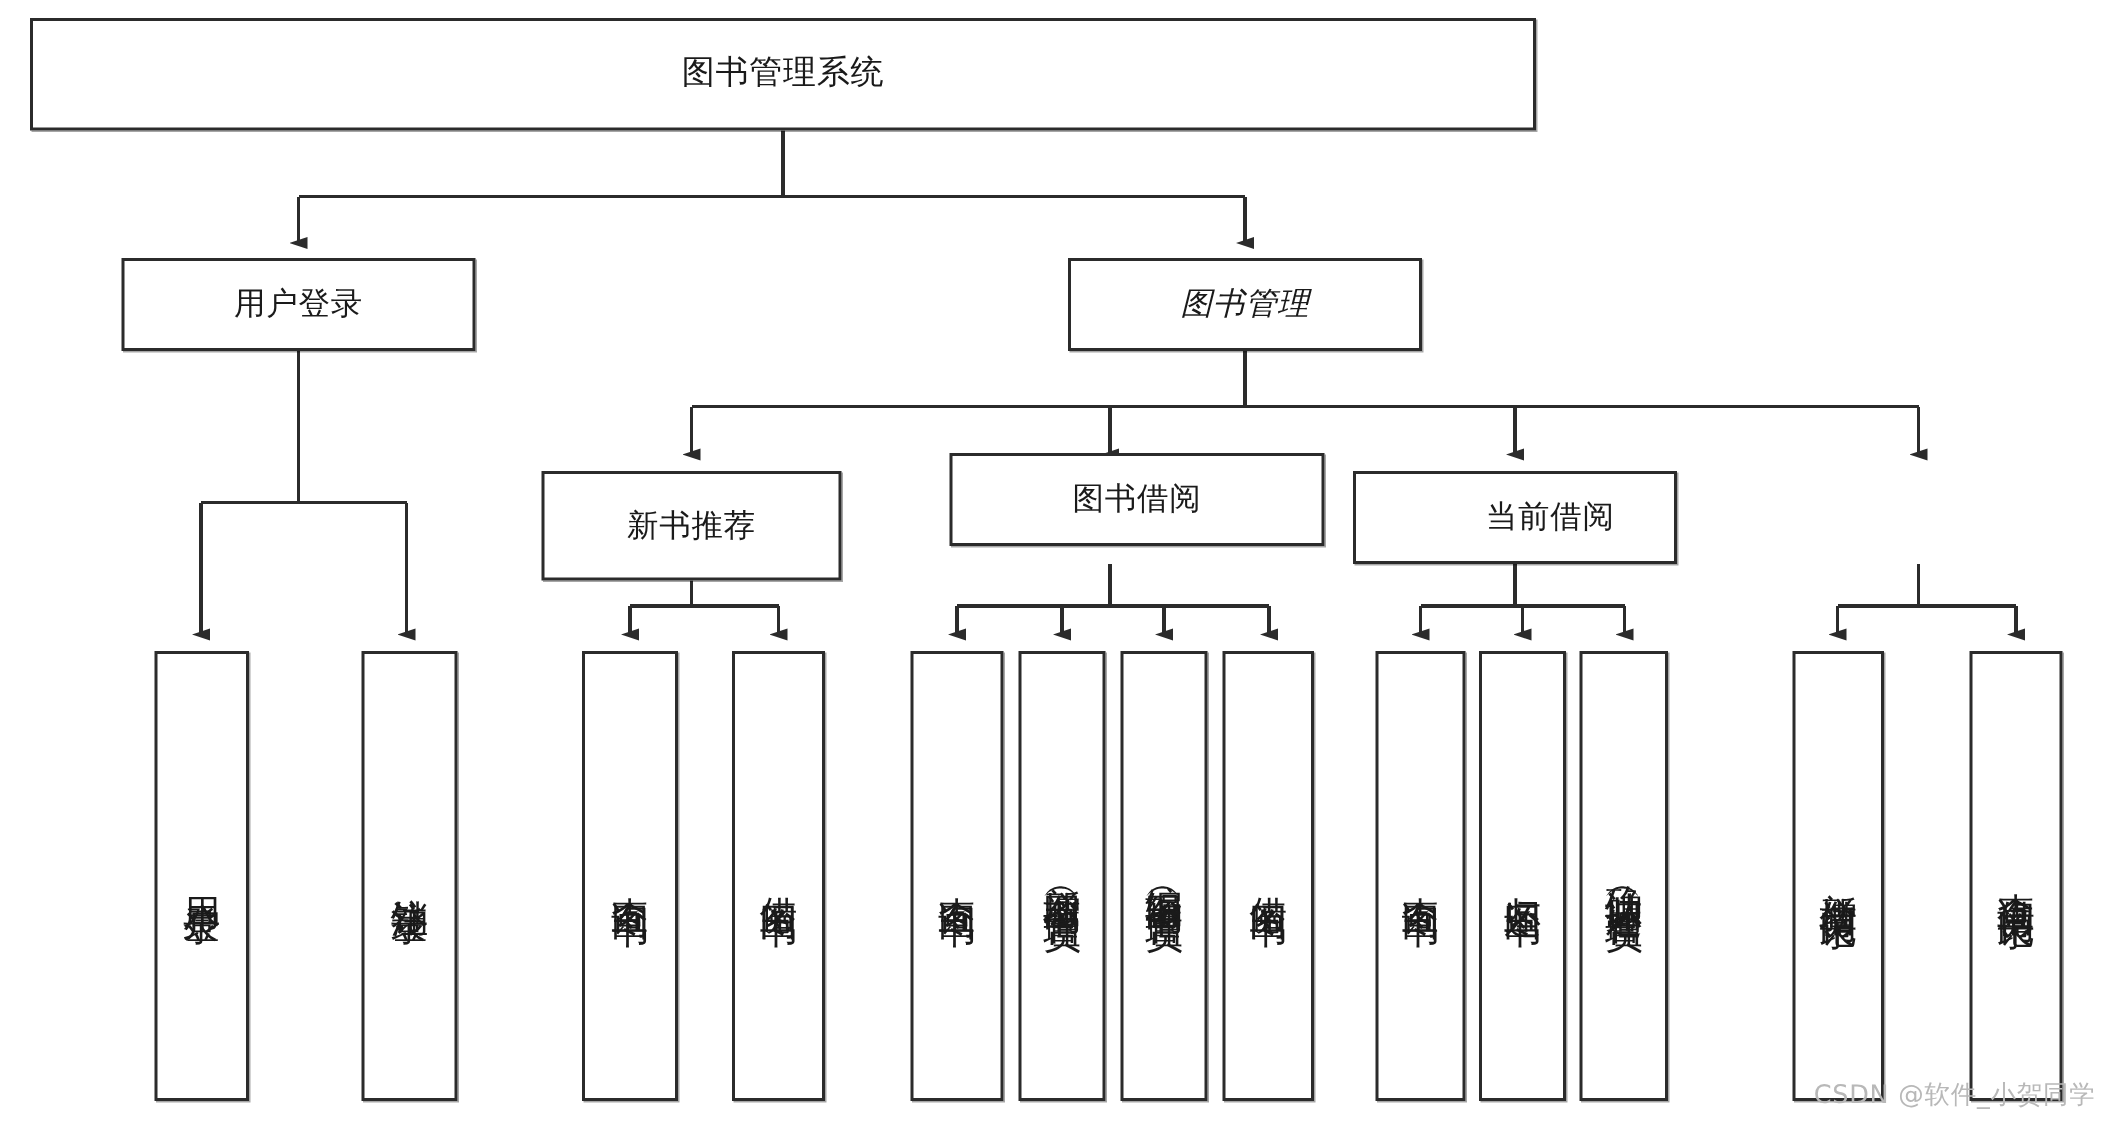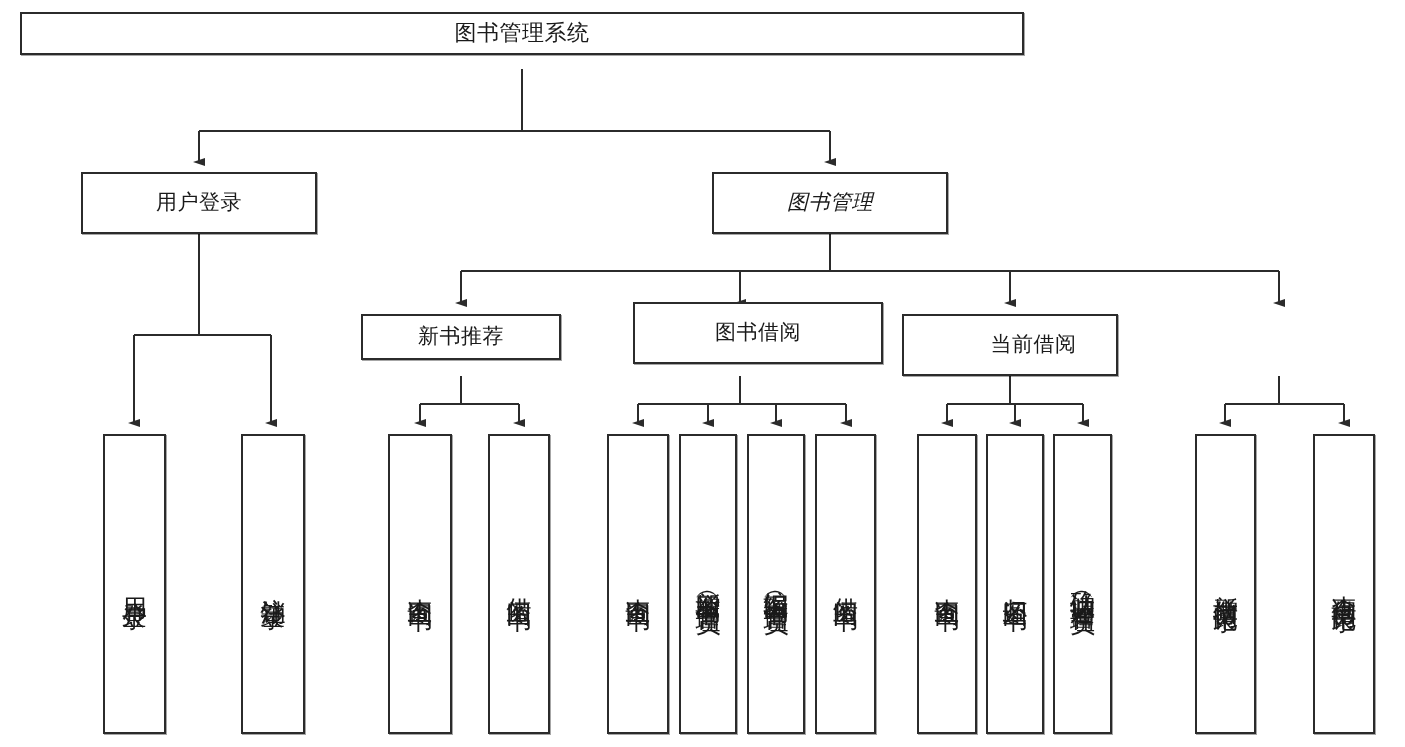--- a/index.html
+++ b/index.html
@@ -112,32 +112,32 @@
       <path d="M1015,404 L1015,423" marker-end="url(#arrow)"></path>
       <path d="M1083,404 L1083,423" marker-end="url(#arrow)"></path>
 
       <path d="M1279,376 L1279,404"></path>
       <path d="M1225,404 L1344,404"></path>
       <path d="M1225,404 L1225,423" marker-end="url(#arrow)"></path>
       <path d="M1344,404 L1344,423" marker-end="url(#arrow)"></path>
     </g>
   </svg>
 
-  <div class="node horiz root" style="left:20px;top:12px;width:1004px;height:43px;">
+  <div class="node horiz root" style="left:20px;top:12px;width:1004px;height:75px;">
     <span class="label">图书管理系统</span>
   </div>
 
   <div class="node horiz" style="left:81px;top:172px;width:236px;height:62px;">
     <span class="label">用户登录</span>
   </div>
   <div class="node horiz" style="left:712px;top:172px;width:236px;height:62px;font-style:italic;">
     <span class="label">图书管理</span>
   </div>
 
-  <div class="node horiz" style="left:361px;top:314px;width:200px;height:46px;">
+  <div class="node horiz" style="left:361px;top:314px;width:200px;height:73px;">
     <span class="label">新书推荐</span>
   </div>
   <div class="node horiz" style="left:633px;top:302px;width:250px;height:62px;">
     <span class="label">图书借阅</span>
   </div>
   <div class="node horiz" style="left:902px;top:314px;width:216px;height:62px;padding-left:47px;">
     <span class="label">当前借阅</span>
   </div>
 
   <div class="node vert" style="left:103px;top:434px;width:63px;height:300px;">
@@ -177,14 +177,15 @@
     <span class="label">确认归还（管理员）</span>
   </div>
 
   <div class="node vert" style="left:1195px;top:434px;width:61px;height:300px;">
     <span class="label">新增借阅记录</span>
   </div>
   <div class="node vert" style="left:1313px;top:434px;width:62px;height:300px;">
     <span class="label">查询借阅记录</span>
   </div>
 
+  <div class="watermark">CSDN @软件_小贺同学</div>
 
 </div>
 
 </body></html>

